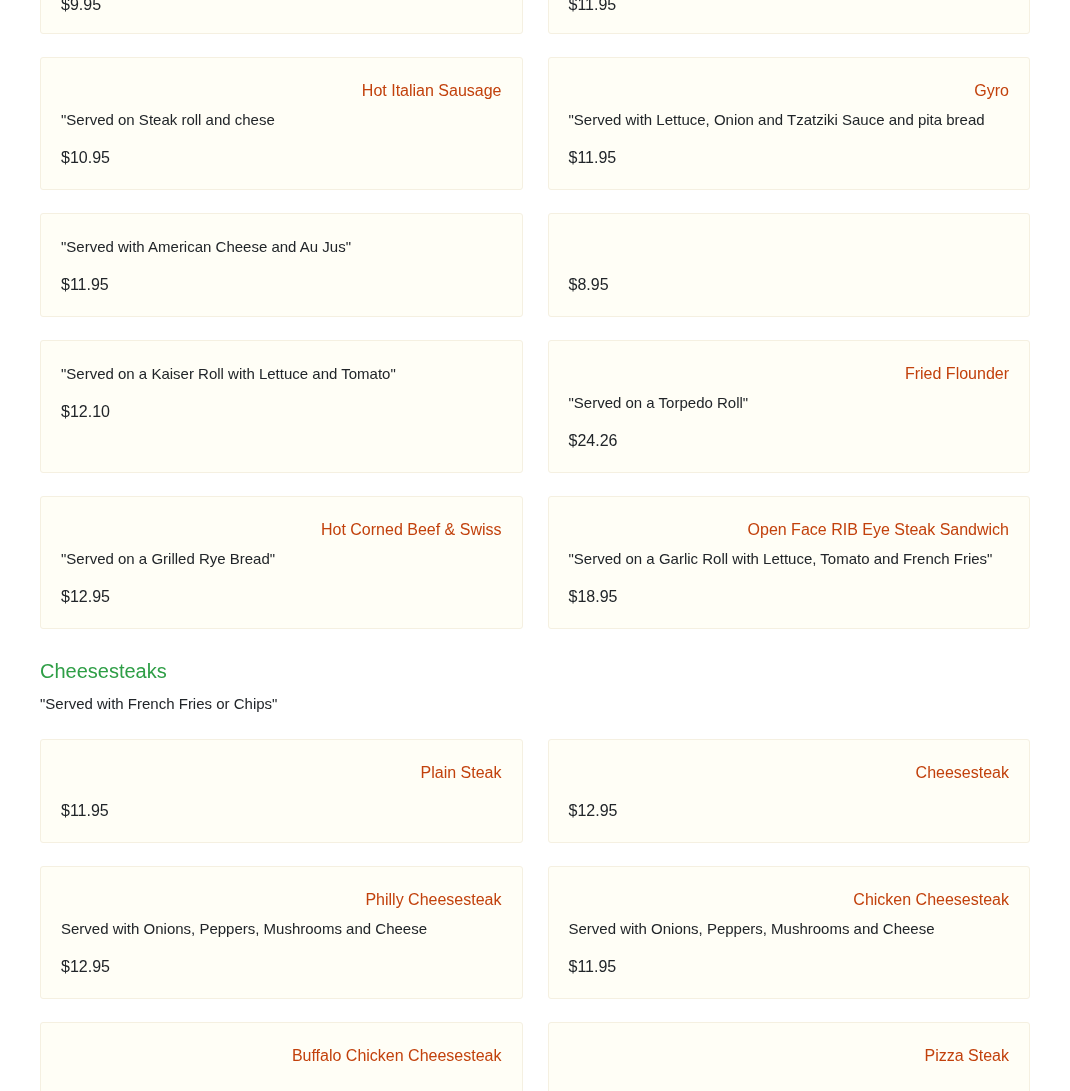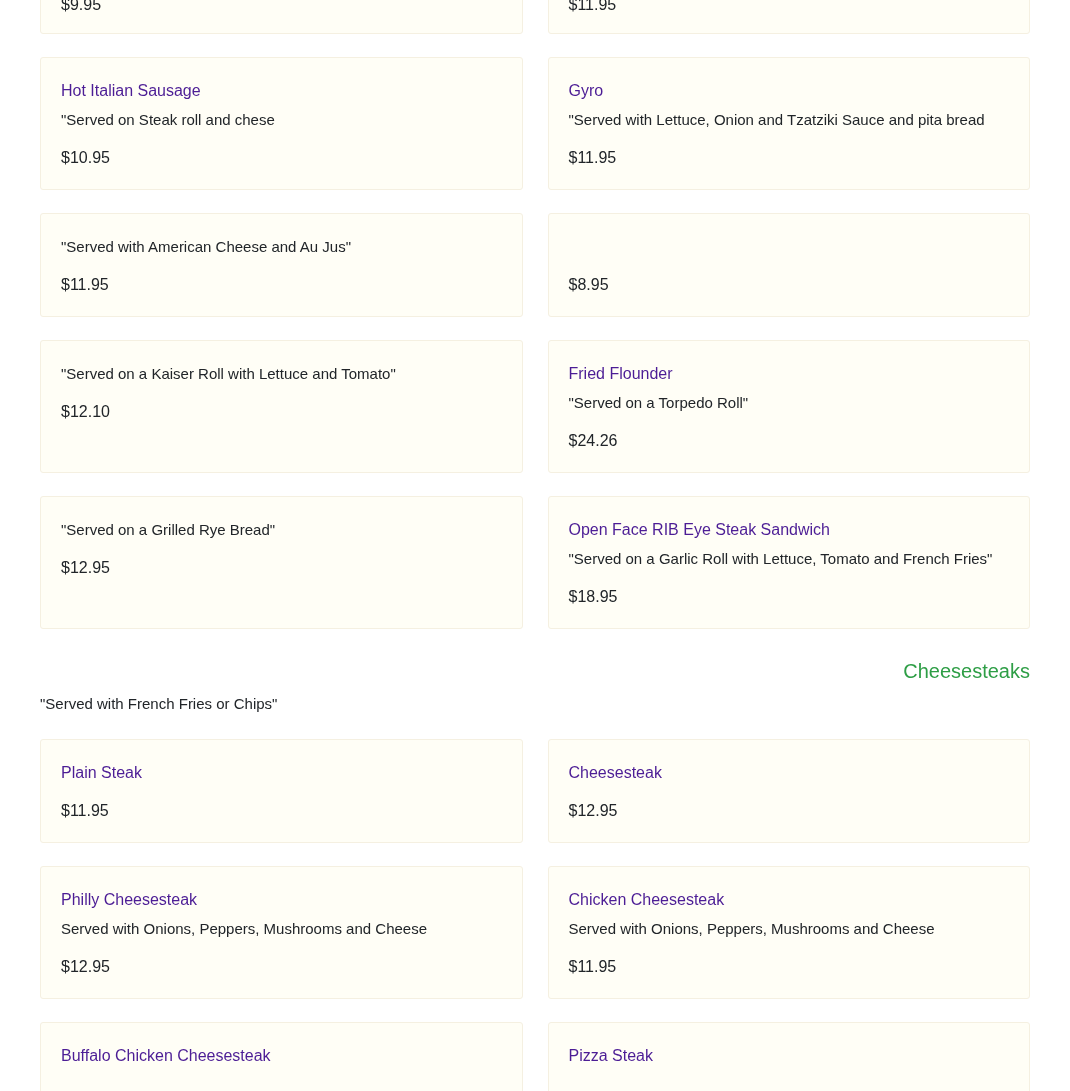--- a/index.html
+++ b/index.html
@@ -34,24 +34,25 @@
     padding: 24px 20px 22px;
   }
   .card.cut-top {
     padding: 94px 20px 19px;
   }
   .item-name {
     display: block;
     font-size: 16px;
     line-height: 18px;
     font-weight: 400;
-    color: #4c1d95;
+    color: #c2410c;
     text-decoration: none;
     margin: 0 0 11px 0;
     cursor: pointer;
+    text-align: right;
   }
   .item-desc {
     font-size: 15px;
     line-height: 18px;
     margin: 0 0 20px 0;
     color: #212529;
   }
   .item-desc.blank::after {
     content: "\00a0";
   }
@@ -60,21 +61,20 @@
     line-height: 18px;
     margin: 0;
     color: #212529;
   }
   .section-heading {
     font-size: 20px;
     line-height: 23px;
     font-weight: 400;
     color: #2e9e46;
     margin: 31px 0 12px 0;
-    text-align: right;
   }
   .section-note {
     font-size: 15px;
     line-height: 18px;
     margin: 0 0 26px 0;
     color: #212529;
   }
 </style>
 </head>
 <body>
@@ -114,20 +114,21 @@
       <p class="item-desc">"Served on a Kaiser Roll with Lettuce and Tomato"</p>
       <p class="item-price">$12.10</p>
     </div>
     <div class="card">
       <a class="item-name">Fried Flounder</a>
       <p class="item-desc">"Served on a Torpedo Roll"</p>
       <p class="item-price">$24.26</p>
     </div>
 
     <div class="card">
+      <a class="item-name">Hot Corned Beef &amp; Swiss</a>
       <p class="item-desc">"Served on a Grilled Rye Bread"</p>
       <p class="item-price">$12.95</p>
     </div>
     <div class="card">
       <a class="item-name">Open Face RIB Eye Steak Sandwich</a>
       <p class="item-desc">"Served on a Garlic Roll with Lettuce, Tomato and French Fries"</p>
       <p class="item-price">$18.95</p>
     </div>
 
   </div>

